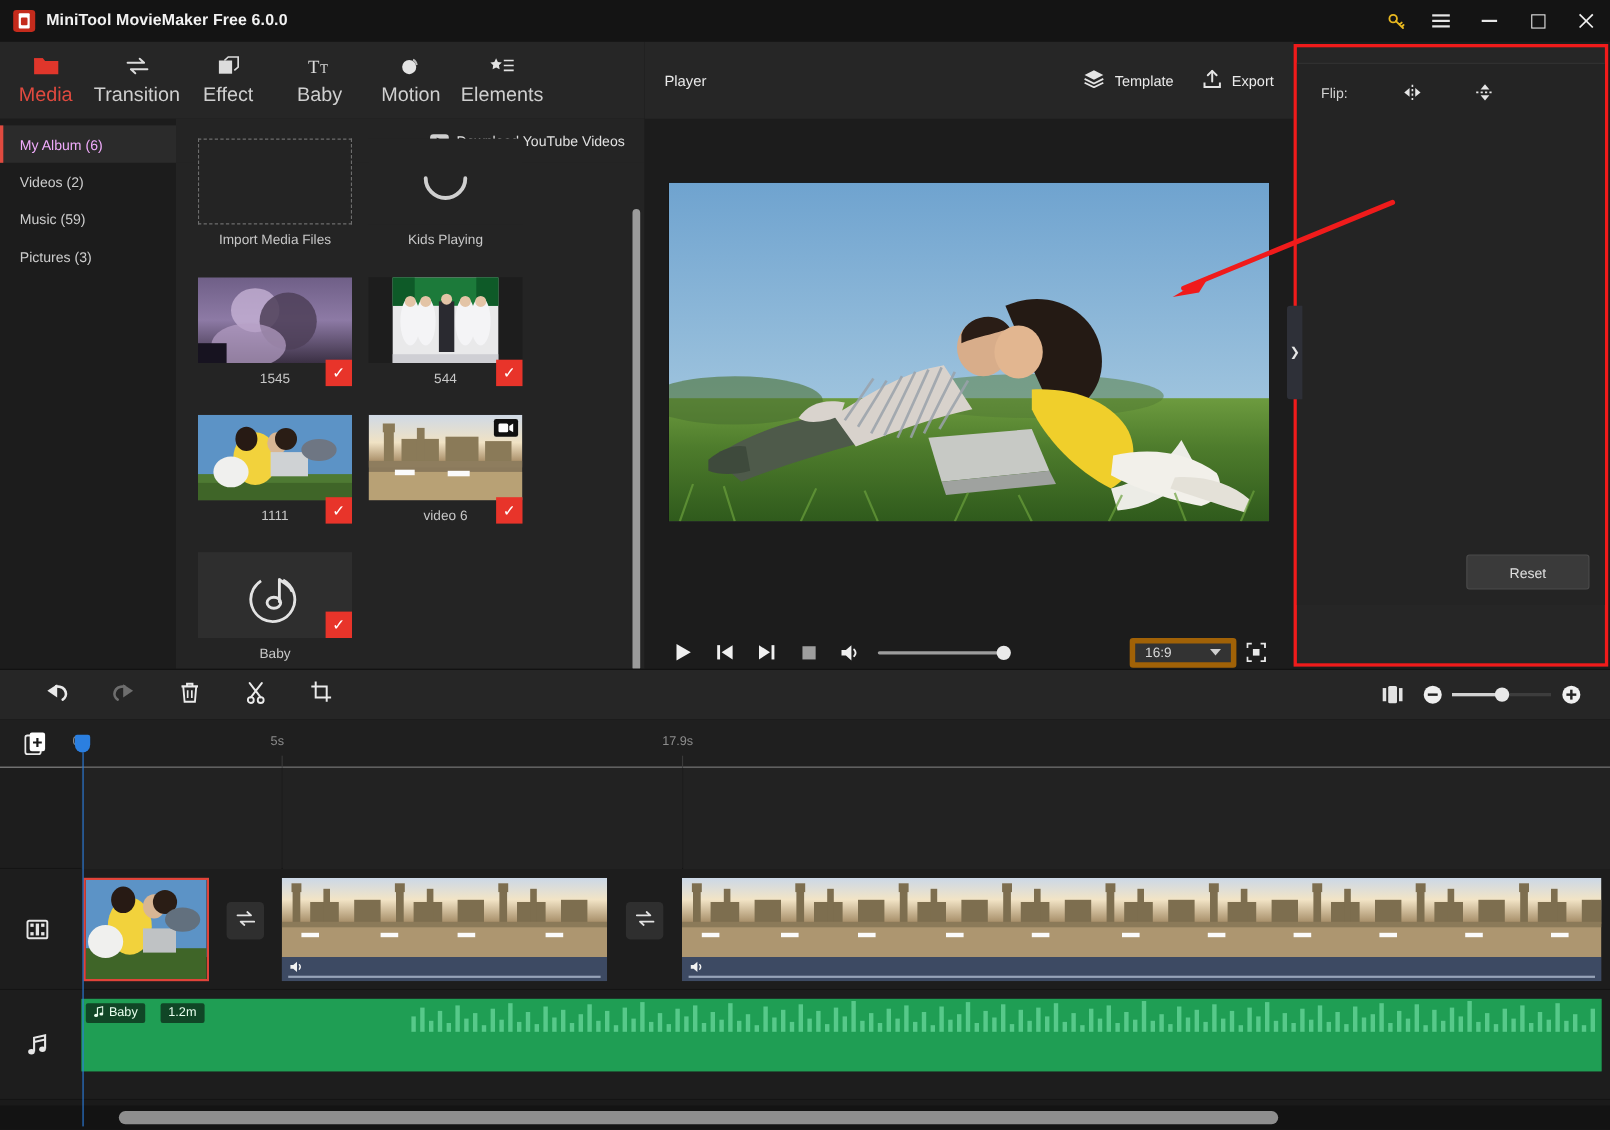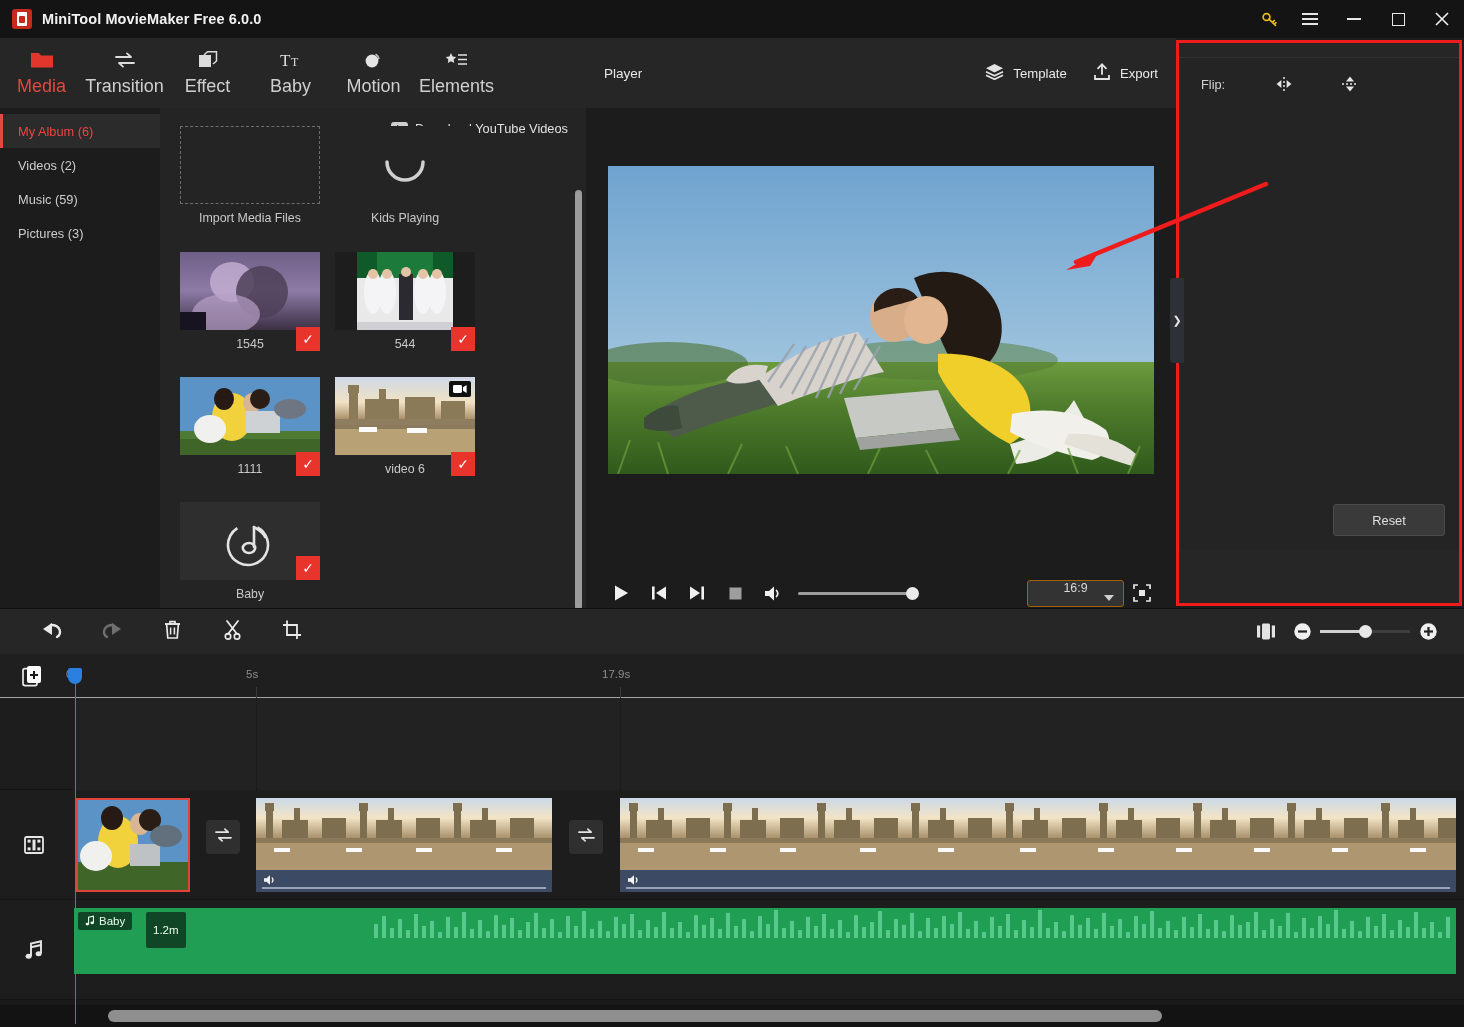--- a/index.html
+++ b/index.html
@@ -60,21 +60,21 @@
 
   
   .sidebar {
     position: absolute; left: 0; top: 108px; width: 160px; height: 500px;
     background: #1c1c1c; padding-top: 6px;
   }
   .side-item {
     height: 34px; display: flex; align-items: center; padding-left: 18px;
     font-size: 12.8px; color: #cdcdcd; position: relative; cursor: pointer;
   }
-  .side-item.active { background: #2b2b2b; color: #ef4444; }
+  .side-item.active { background: #2b2b2b; color: #f0abfc; }
   .side-item.active:before {
     content: ""; position: absolute; left: 0; top: 0; width: 3px; height: 34px; background: #e04a3f;
   }
 
   
   .media-panel {
     position: absolute; left: 160px; top: 108px; width: 426px; height: 500px;
     background: #242424; overflow: hidden;
   }
   .media-top {
@@ -151,23 +151,23 @@
   .tc-sep { font-size: 13px; color: #d8d8d8; margin: 0 4px; }
   .tc-tot { font-size: 13px; color: #e6e6e6; }
   .ctrlrow {
     position: absolute; left: 0; top: 534px; width: 590px; height: 42px;
     display: flex; align-items: center; padding: 0 16px;
   }
   .pbtn { width: 38px; height: 32px; display: flex; align-items: center; justify-content: center; cursor: pointer; }
   .volbar { width: 116px; height: 3px; background: #9d9d9d; position: relative; margin-left: 6px; border-radius: 2px; }
   .volbar .knob { position: absolute; right: -5px; top: -5px; width: 13px; height: 13px; background: #e9e9e9; border-radius: 50%; }
   .ratio-sel {
-    margin-left: auto; width: 97px; height: 27px; background: #333; border: 1px solid #a16207;
+    margin-left: auto; width: 97px; height: 27px; background: #333; border: 5px solid #a16207;
     border-radius: 3px; display: flex; align-items: center; padding: 0 9px; font-size: 12.4px;
-    color: #d9d9d9; cursor: pointer; flex-direction: column;
+    color: #d9d9d9; cursor: pointer;
   }
   .caret { margin-left: auto; width: 0; height: 0; border-left: 5px solid transparent; border-right: 5px solid transparent; border-top: 6px solid #cfcfcf; }
   .fs-btn { width: 36px; height: 32px; display: flex; align-items: center; justify-content: center; cursor: pointer; }
 
   
   .proppanel {
     position: absolute; left: 1176px; top: 40px; width: 286px; height: 566px;
     background: #262626; border: 3px solid #f01b1b;
   }
   .prop-head { height: 67px; display: flex; align-items: center; padding-left: 18px; background: #2b2b2b; }
@@ -239,21 +239,21 @@
   }
   .audioclip {
     position: absolute; left: 74px; top: 8px; right: 8px; height: 66px; background: #1f9e54;
     overflow: hidden;
   }
   .audiolabel {
     position: absolute; left: 4px; top: 4px; height: 18px; display: flex; align-items: center;
     background: rgba(14,54,31,.85); font-size: 11.5px; color: #eaffef; padding: 0 7px; gap: 5px; border-radius: 2px;
   }
   .audiodur {
-    position: absolute; left: 72px; top: 4px; height: 36px; display: flex; align-items: center;
+    position: absolute; left: 72px; top: 4px; height: 18px; display: flex; align-items: center;
     background: rgba(14,54,31,.85); font-size: 11.5px; color: #eaffef; padding: 0 7px; border-radius: 2px;
   }
   .hscroll { position: absolute; left: 0; bottom: 0; width: 1464px; height: 22px; background: #131313; }
   .hscroll i { position: absolute; left: 108px; top: 5px; width: 1054px; height: 12px; background: #8e8e8e; border-radius: 6px; }
 
   .imgfill { width: 100%; height: 100%; display: block; }
 </style>
 </head>
 <body>
 

